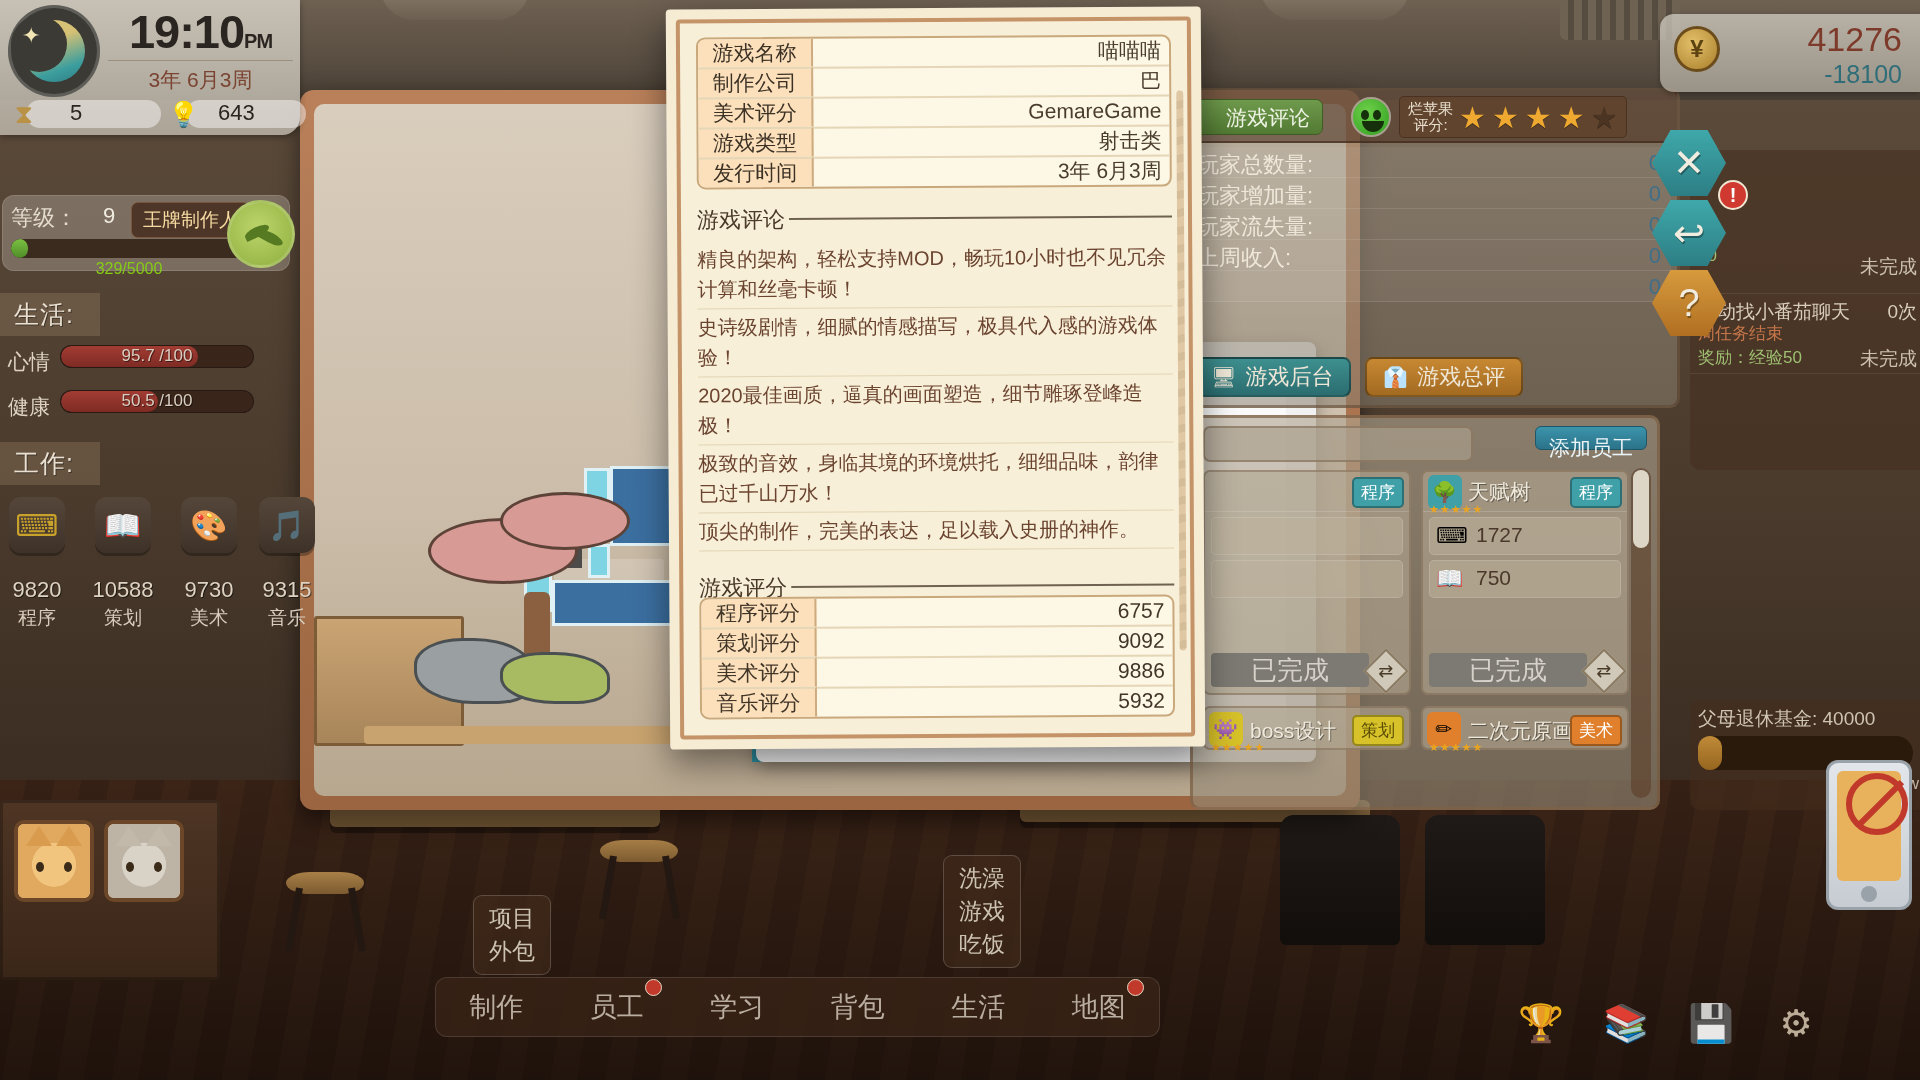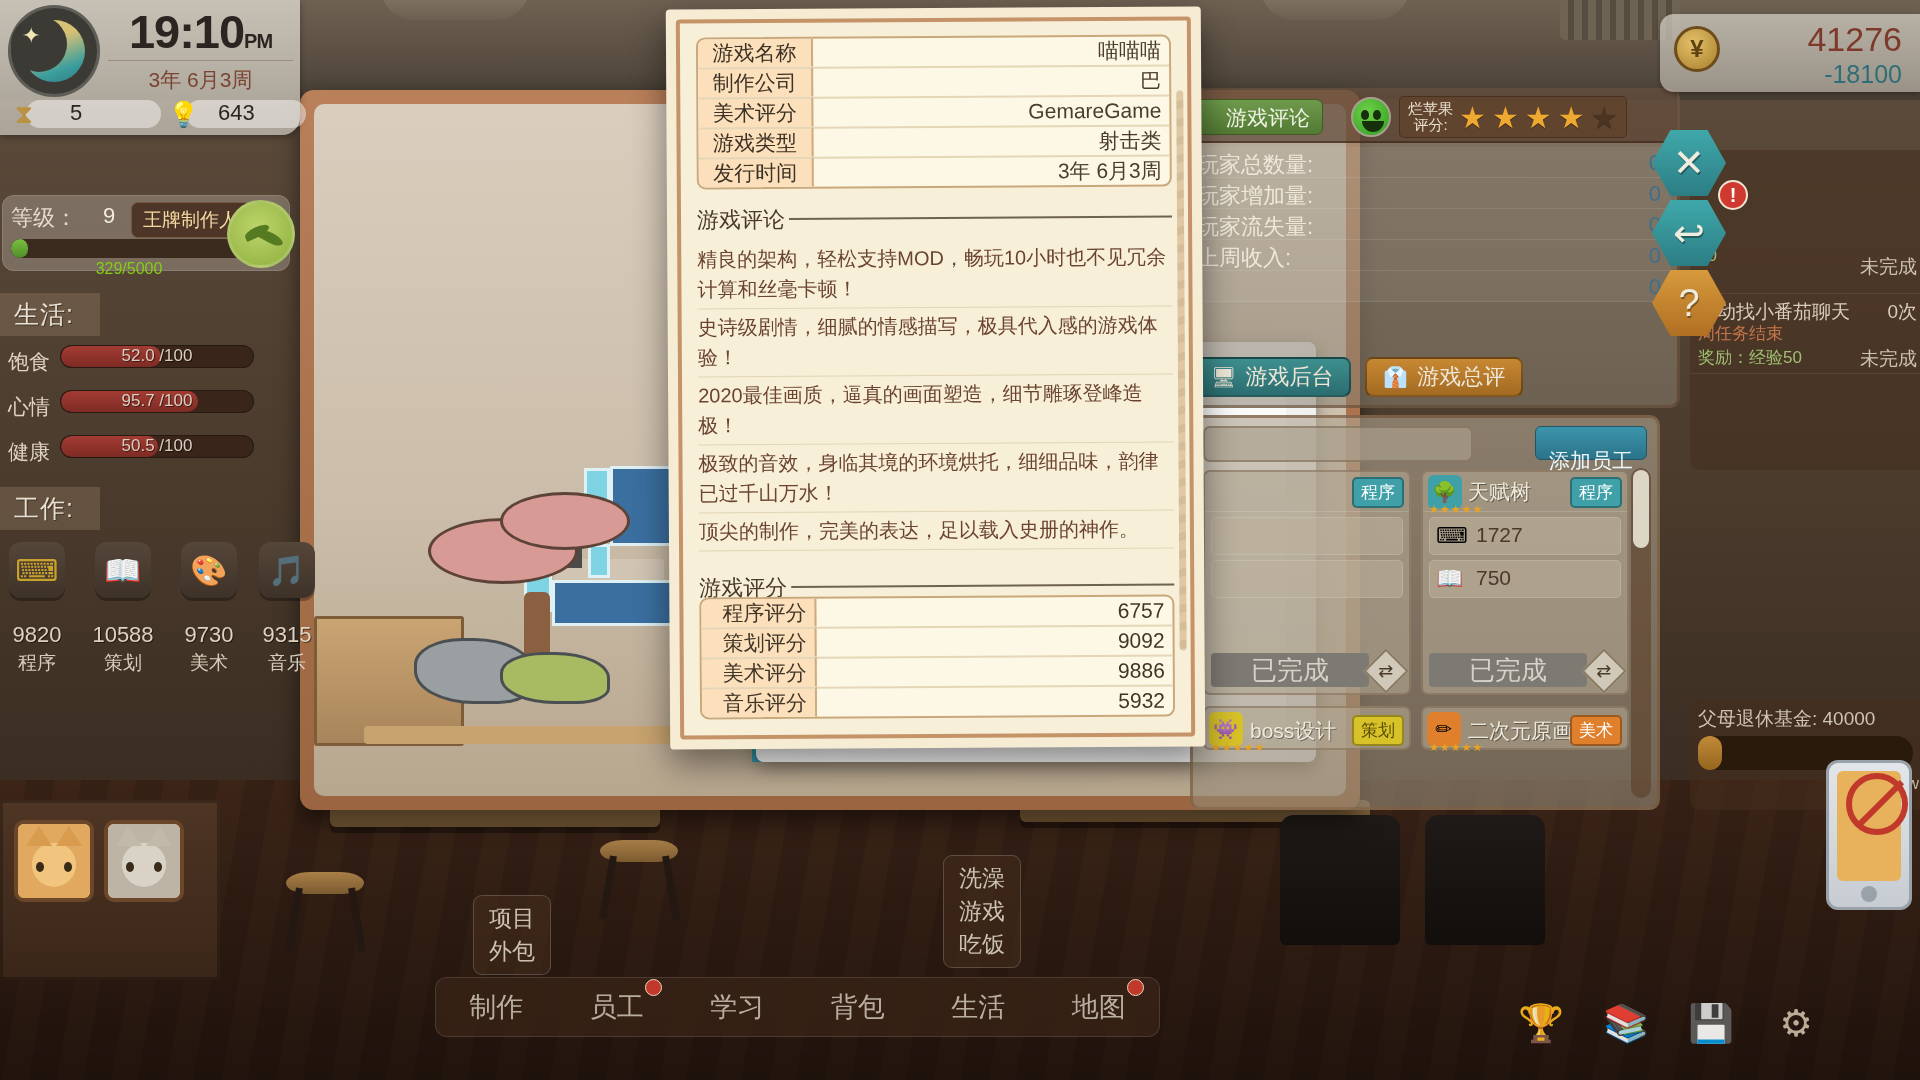--- a/index.html
+++ b/index.html
@@ -225,21 +225,21 @@
   #btn-review{ background:linear-gradient(180deg,#c78832,#a36a21); }
   .mini-ico{ font-size:20px; }
 
   
   #emp-panel{
     position:absolute; left:1190px; top:415px; width:470px; height:395px;
     background:linear-gradient(180deg,rgba(176,164,144,.62),rgba(150,138,118,.62));
     border:3px solid rgba(120,86,56,.6); border-radius:10px;
   }
   #add-emp{
-    position:absolute; right:10px; top:8px; height:24px; padding:16px 13px;
+    position:absolute; right:10px; top:8px; height:24px; padding:3px 13px;
     background:linear-gradient(180deg,#3b94ab,#2b7389); color:#eaf4f7; font-size:21px;
     line-height:36px; border-radius:6px; border:1px solid #1f5668;
   }
   #emp-search{
     position:absolute; left:10px; top:8px; width:270px; height:36px;
     background:rgba(170,160,142,.65); border:2px solid rgba(120,95,70,.5); border-radius:7px;
   }
   .card{
     position:absolute; width:208px; height:225px;
     background:rgba(178,166,145,.62); border:2px solid rgba(120,95,70,.45); border-radius:7px;
@@ -399,21 +399,21 @@
   .review-line{
     font-size:20px; color:#6b4430; line-height:1.5; padding:3px 0 4px;
     border-bottom:1px solid #e2d4b4;
   }
   #score-block{ position:absolute; left:16px; right:16px; bottom:16px; }
   .score-table{
     width:100%; border-collapse:separate; border-spacing:0;
     border:2px solid #c9a87c; border-radius:9px; overflow:hidden; background:#fdf7e6;
   }
   .score-table td{ height:27px; font-size:21px; padding:0 8px; color:#413528; }
-  .score-table td.k{ width:115px; background:#fbe0bb; text-align:right; border-right:2px solid #cdab80;}
+  .score-table td.k{ width:115px; background:#fbe0bb; text-align:center; border-right:2px solid #cdab80;}
   .score-table td.v{ text-align:right; }
   .score-table tr + tr td{ border-top:2px solid #e4d6b7; }
   #report-scroll{
     position:absolute; right:4px; top:70px; width:7px; height:560px;
     background:repeating-linear-gradient(180deg,#c8a070 0 10px,#b08a58 10px 18px);
     opacity:.5; border-radius:4px;
   }
 
   
   .ctx-menu{
@@ -769,27 +769,20 @@
     <div id="exp-text">329/5000</div>
     <div id="plant-circle">
       <div class="plant-leaf" style="left:14px;top:24px;transform:rotate(-25deg)"></div>
       <div class="plant-leaf" style="left:28px;top:30px;transform:rotate(28deg)"></div>
     </div>
   </div>
 
   <div class="section-tag">生活:</div>
 
   <div class="stat-row">
-    <div class="stat-name">饱食</div>
-    <div class="stat-bar">
-        <div class="stat-fill" style="width:52%"></div>
-      </div>
-    <div class="stat-text">52.0 /100</div>
-  </div>
-  <div class="stat-row">
     <div class="stat-name">心情</div>
     <div class="stat-bar">
         <div class="stat-fill" style="width:71.1%"></div>
       </div>
     <div class="stat-text">95.7 /100</div>
   </div>
   <div class="stat-row">
     <div class="stat-name">健康</div>
     <div class="stat-bar">
         <div class="stat-fill" style="width:50.5%"></div>

